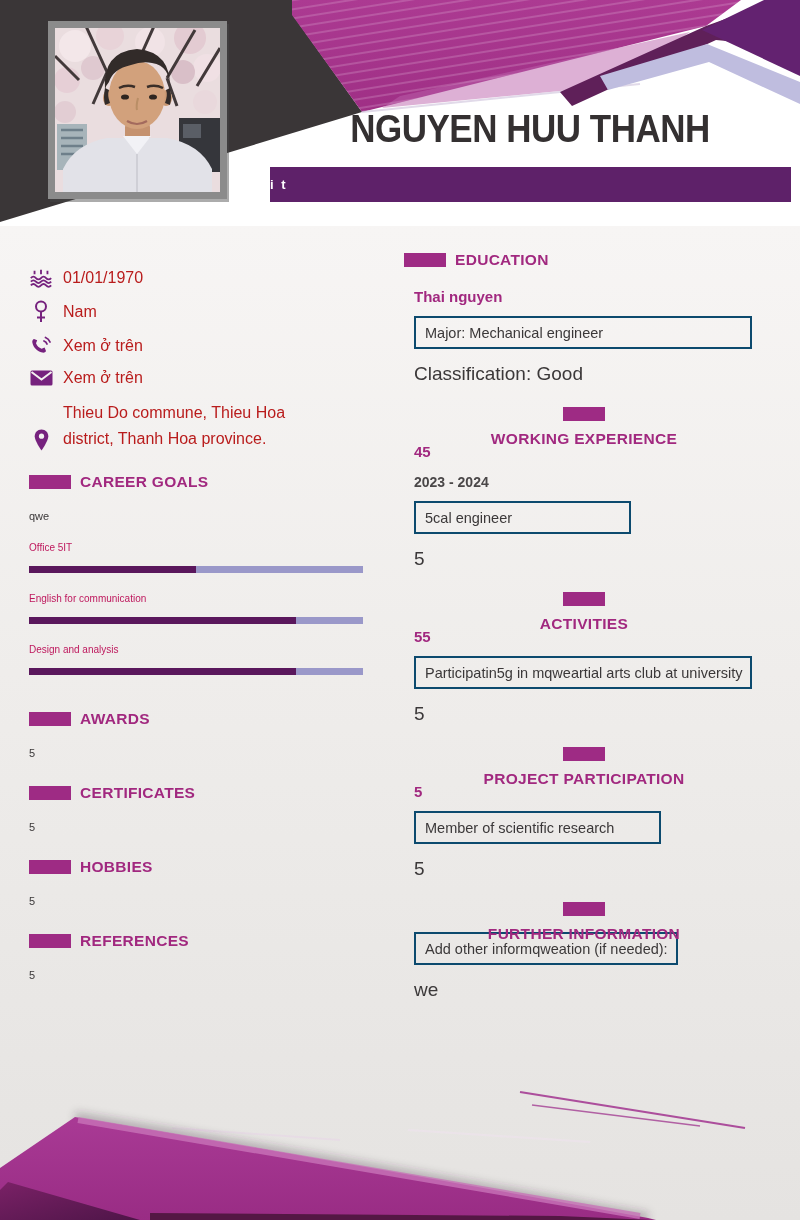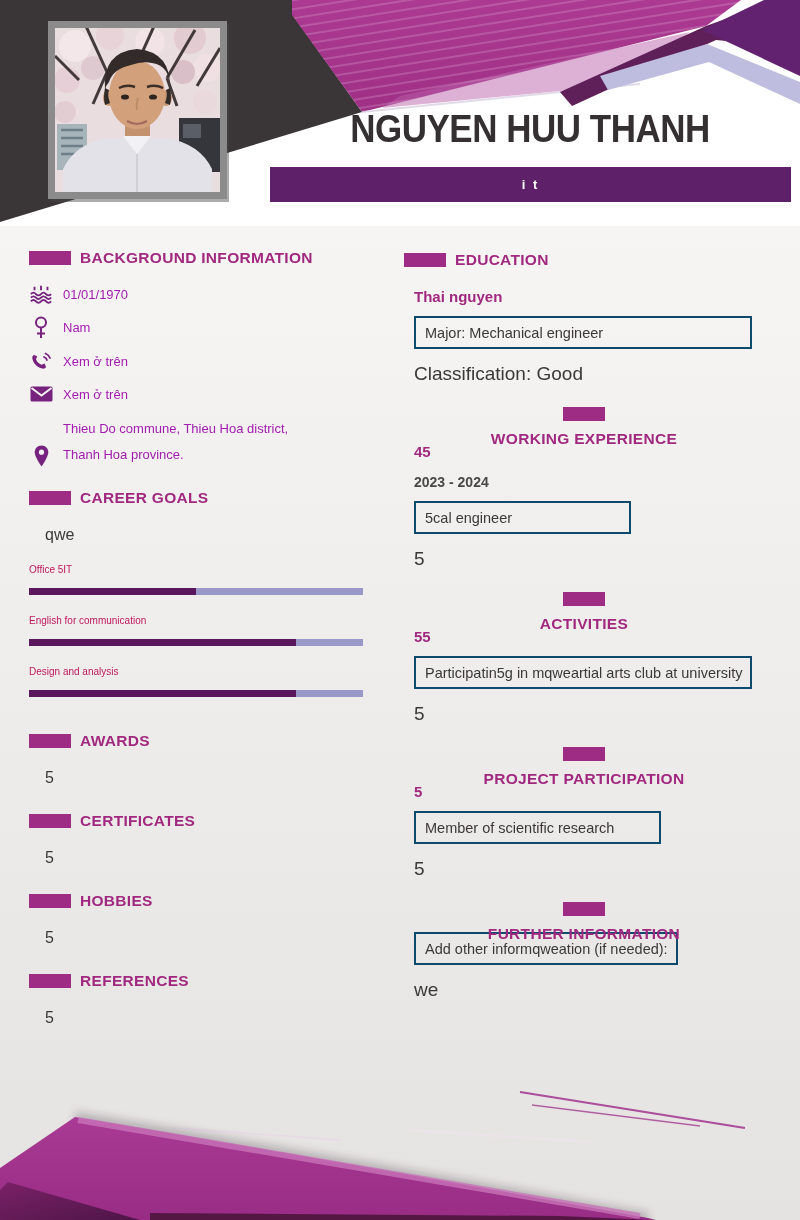--- a/index.html
+++ b/index.html
@@ -7,38 +7,38 @@
         font-family:"Liberation Sans",sans-serif;color:#3B3839;}
   
   .header-art{position:absolute;top:0;left:0;width:800px;height:226px;display:block;}
   .photo-frame{position:absolute;left:48px;top:21px;width:165px;height:164px;
                border:7px solid #8B8B8B;background:#EADDDF;box-shadow:2px 3px 0 rgba(70,70,70,.45);}
   .photo-frame svg{display:block;}
   .candidate-name{position:absolute;left:265px;top:108px;width:530px;margin:0;text-align:center;
                   font-size:38px;font-weight:700;color:#343031;letter-spacing:-.5px;
                   transform:scaleX(.92);transform-origin:50% 50%;white-space:nowrap;}
   .position-bar{position:absolute;left:270px;top:167px;width:521px;height:35px;background:#5E2169;
-                display:flex;align-items:center;justify-content:center;}
+                display:flex;align-items:center;}
   .position-bar span{color:#fff;font-weight:700;font-size:13px;letter-spacing:2px;}
   
   .body-bg{position:absolute;left:0;top:226px;width:800px;height:994px;
            background:linear-gradient(180deg,#F7F5F4 0%,#EFEDEB 45%,#E5E3E1 100%);}
   .col{position:absolute;}
   .col-left{left:29px;top:250px;width:336px;}
   .col-right{left:404px;top:252px;width:360px;}
   .sec-head{display:flex;align-items:center;gap:9px;height:16px;}
   .swatch{width:42px;height:14px;background:#9E2B84;flex:0 0 auto;}
   .sec-title{font-size:15.5px;font-weight:700;color:#A1287F;letter-spacing:.3px;white-space:nowrap;}
   .info-list{margin-top:18px;}
   .info-row{display:flex;align-items:center;gap:10px;margin-bottom:12px;min-height:20px;}
   .info-row.top{align-items:flex-end;}
   .ic{width:24px;display:flex;justify-content:center;flex:0 0 auto;}
-  .info-text{font-size:13px;color:#a21caf;}
+  .info-text{font-size:16px;color:#b91c1c;}
   .info-text.addr{max-width:250px;line-height:26px;}
-  .plain{font-size:16px;color:#3B3839;margin:16px;}
+  .plain{font-size:11px;color:#3B3839;margin:0;}
   .mt-sec{margin-top:26px;}
   .mt-sec-lg{margin-top:36px;}
   .mt-txt{margin-top:20px;}
   .skill{margin-top:20px;}
   .skill .skill-name{font-size:10px;color:#be185d;}
   .bar{margin-top:13px;width:334px;height:7px;background:#9A98C9;}
   .bar .fill{height:100%;background:#5A175C;}
   
   .sub-magenta{font-size:15px;font-weight:700;color:#A1287F;margin:20px 0 0 10px;}
   .period{font-size:14px;font-weight:700;color:#4A4748;margin:14px 0 0 10px;}
@@ -126,24 +126,20 @@
 
   <h1 class="candidate-name">NGUYEN HUU THANH</h1>
   <div class="position-bar">
     <span>i t</span>
   </div>
 
   <div class="body-bg"></div>
 
   <div class="col col-left">
 
-    <div class="sec-head">
-      <span class="swatch"></span>
-      <span class="sec-title">BACKGROUND INFORMATION</span>
-    </div>
 
     <div class="info-list">
       <div class="info-row">
         <span class="ic">
           <svg width="26" height="19" viewBox="0 0 26 19">
               <g fill="none" stroke="#76227E" stroke-width="2">
             <path d="M6,1 v4 M13,0 v5 M20,1 v4"></path>
             <path d="M2,9 q2.75,-3 5.5,0 t5.5,0 t5.5,0 t5.5,0"></path>
             <path d="M2,13 q2.75,-3 5.5,0 t5.5,0 t5.5,0 t5.5,0"></path>
             <path d="M2,17 q2.75,-3 5.5,0 t5.5,0 t5.5,0 t5.5,0"></path>

